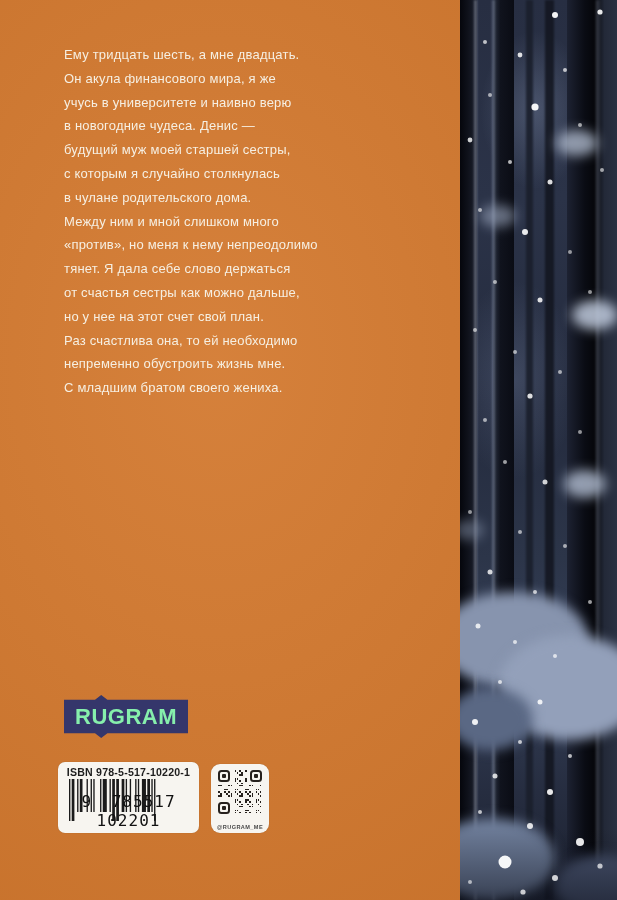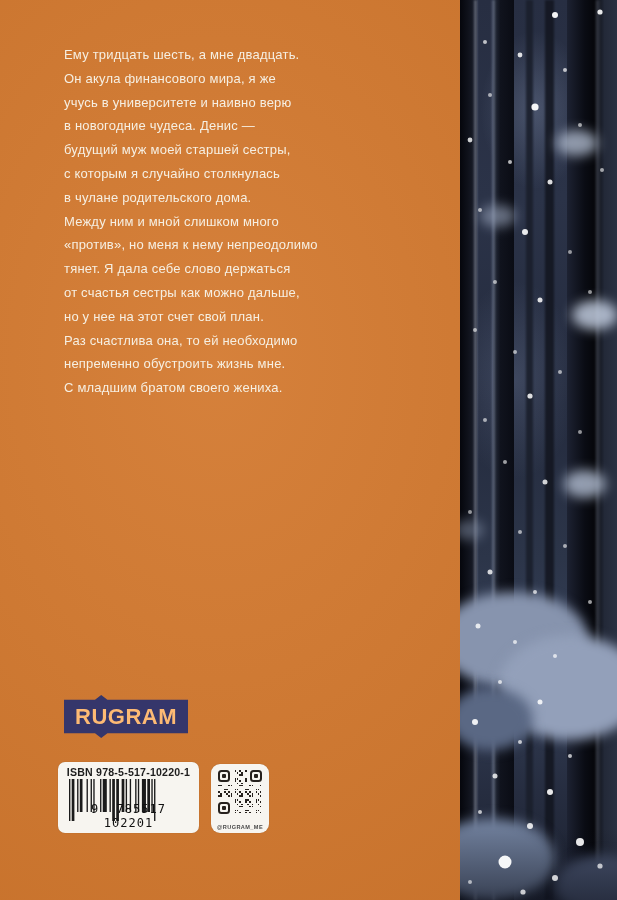--- a/index.html
+++ b/index.html
@@ -17,36 +17,36 @@
     white-space:pre-line;letter-spacing:0.2px;
   }
   
   .logo{
     position:absolute;left:64px;top:695px;width:124px;height:43px;
     background:#35366b;
     clip-path:polygon(0 11%,25% 11%,30% 0,35% 11%,100% 11%,100% 89%,35% 89%,30% 100%,25% 89%,0 89%);
     display:flex;align-items:center;justify-content:center;
   }
   .logo span{
-    color:#fdba74;font-weight:700;font-size:22px;letter-spacing:0.5px;
+    color:#86efac;font-weight:700;font-size:22px;letter-spacing:0.5px;
   }
   
   .bcpanel{
     position:absolute;left:58px;top:762px;width:141px;height:71px;
     background:#f7f5f0;border-radius:7px;box-shadow:0 0 1px rgba(0,0,0,.25);
   }
   .bclabel{
     position:absolute;top:4px;left:0;right:0;text-align:center;
     font-size:10.6px;font-weight:700;color:#1d1d1d;letter-spacing:0.2px;
   }
   .bars{position:absolute;left:9px;top:17px;}
   .bcdigits{
     position:absolute;bottom:3px;left:6px;right:6px;text-align:center;
     font-family:"DejaVu Sans Mono","Liberation Mono",monospace;
-    font-size:12px;color:#111;word-spacing:9px;letter-spacing:1px;
+    font-size:16px;color:#111;word-spacing:9px;letter-spacing:1px;
     background:transparent;
   }
   
   .qrpanel{
     position:absolute;left:211px;top:764px;width:58px;height:69px;
     background:#f7f5f0;border-radius:9px;box-shadow:0 0 1px rgba(0,0,0,.25);
   }
   .qrgrid{position:absolute;left:7px;top:6px;width:44px;height:44px;}
   .qrgrid .m{position:absolute;background:#26211d;}
   .qf{position:absolute;width:12px;height:12px;border:2.6px solid #26211d;border-radius:3.5px;box-sizing:border-box;}

